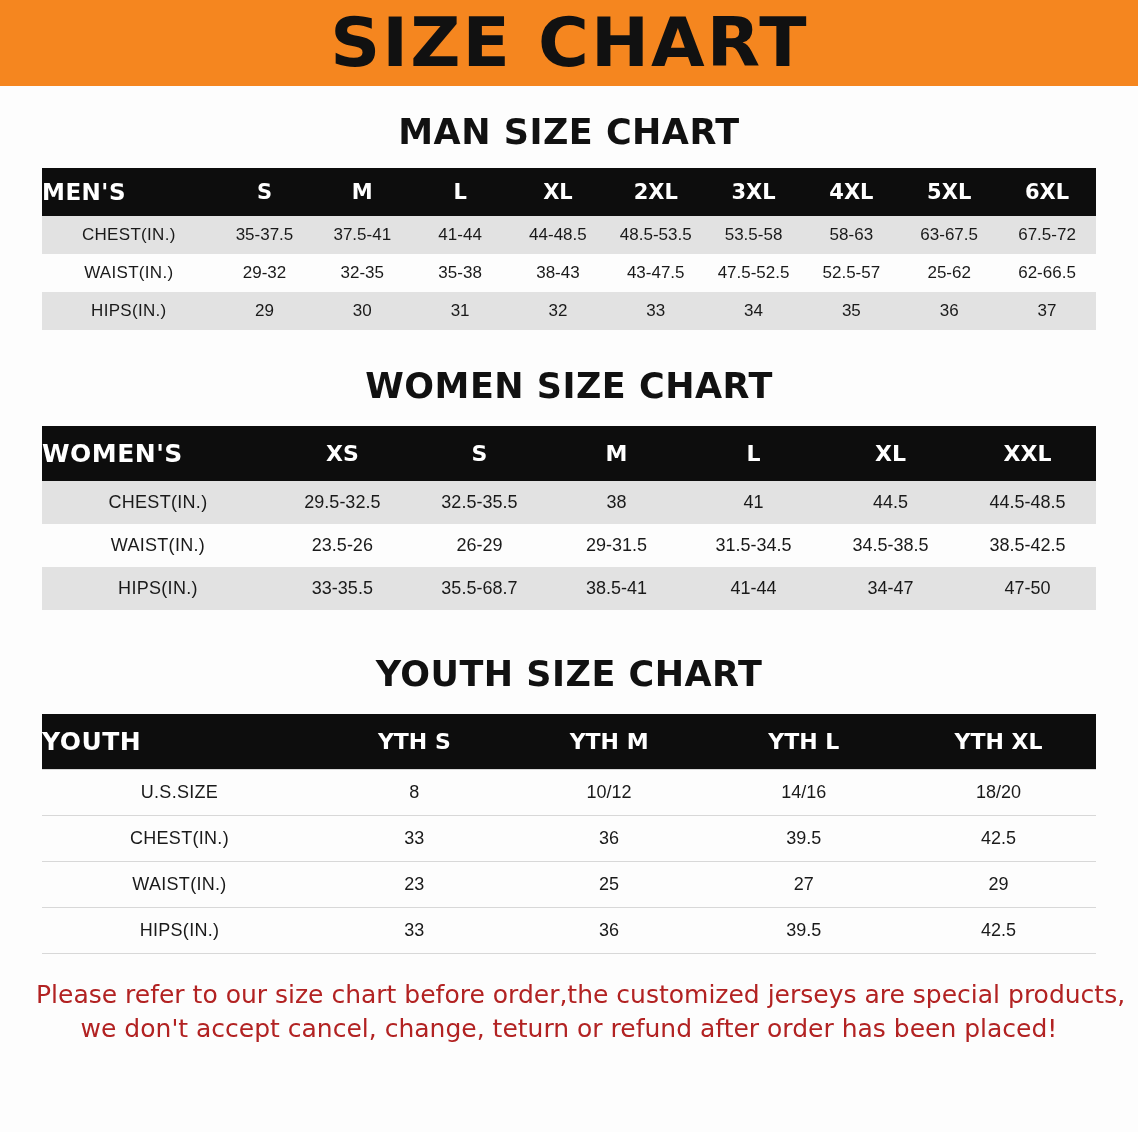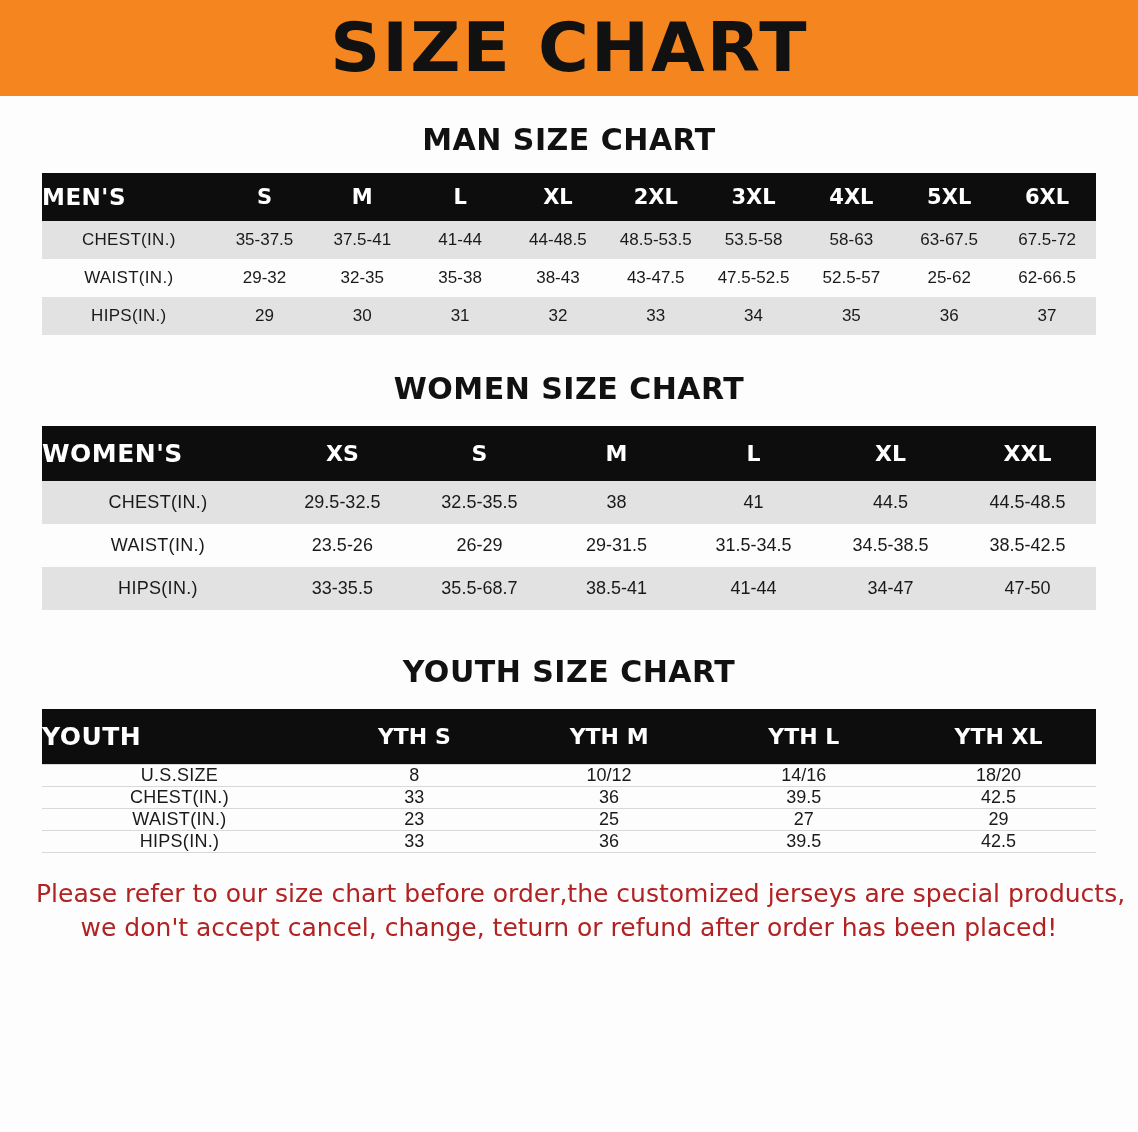--- a/index.html
+++ b/index.html
@@ -17,42 +17,42 @@
   .page {
     width: 1138px;
     height: 1132px;
     position: relative;
     background: #fdfdfd;
   }
 
   
   .banner {
     width: 100%;
-    height: 96px;
+    height: 86px;
     background: #f5861f;
     display: flex;
     align-items: center;
     justify-content: center;
   }
   .banner-title {
     font-family: "DejaVu Sans", sans-serif;
     font-weight: bold;
     font-size: 68px;
     letter-spacing: 2px;
     color: #111111;
     line-height: 1;
     transform: scaleX(1.02);
   }
 
   
   .section-title {
     text-align: center;
     font-family: "DejaVu Sans", sans-serif;
     font-weight: bold;
-    font-size: 30px;
+    font-size: 35px;
     letter-spacing: 0.5px;
     color: #111111;
   }
   .mt-man   { margin-top: 26px; }
   .mt-women { margin-top: 36px; }
   .mt-youth { margin-top: 44px; }
 
   
   .table-wrap {
     margin: 0 42px;
@@ -87,21 +87,21 @@
     font-size: 17px;
     text-align: center;
     letter-spacing: 0.3px;
   }
   tbody tr.shade td { background: #e2e2e2; }
   tbody tr.plain td { background: #fdfdfd; }
 
   
   .youth tbody td {
     background: #fdfdfd;
-    padding: 0 0;
+    padding: 12px 0;
     font-size: 18px;
     border-bottom: 1px solid #d8d8d8;
   }
   .youth tbody tr:first-child td { border-top: 1px solid #d8d8d8; }
   .youth thead th { font-size: 22px; padding: 13px 0; margin-top: 35px; }
   .youth thead th.rowhead { font-size: 25px; }
 
   .women thead th { font-size: 22px; padding: 13px 0; }
   .women thead th.rowhead { font-size: 25px; }
   .women tbody td { font-size: 18px; padding: 11px 0; }

